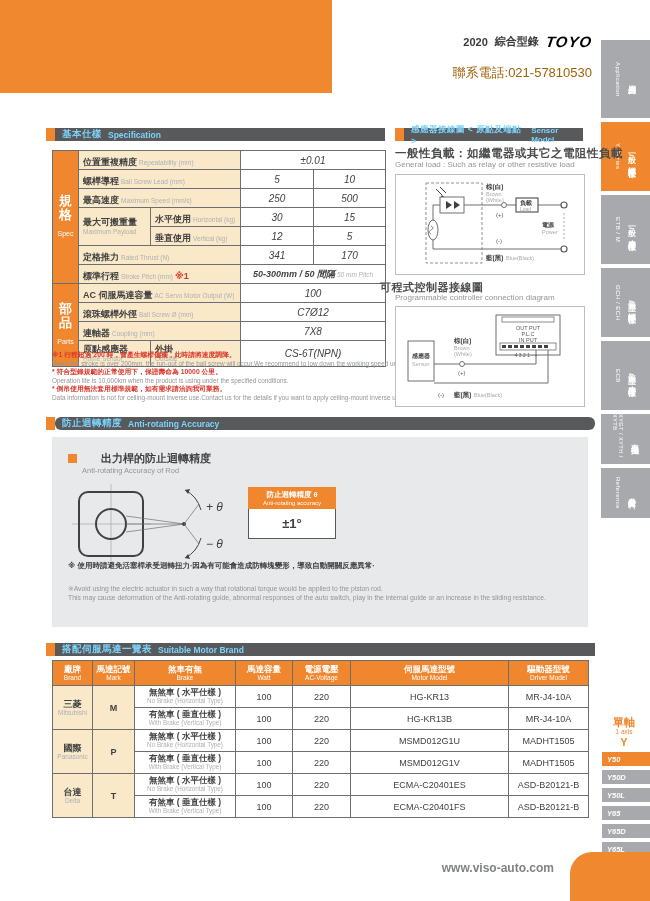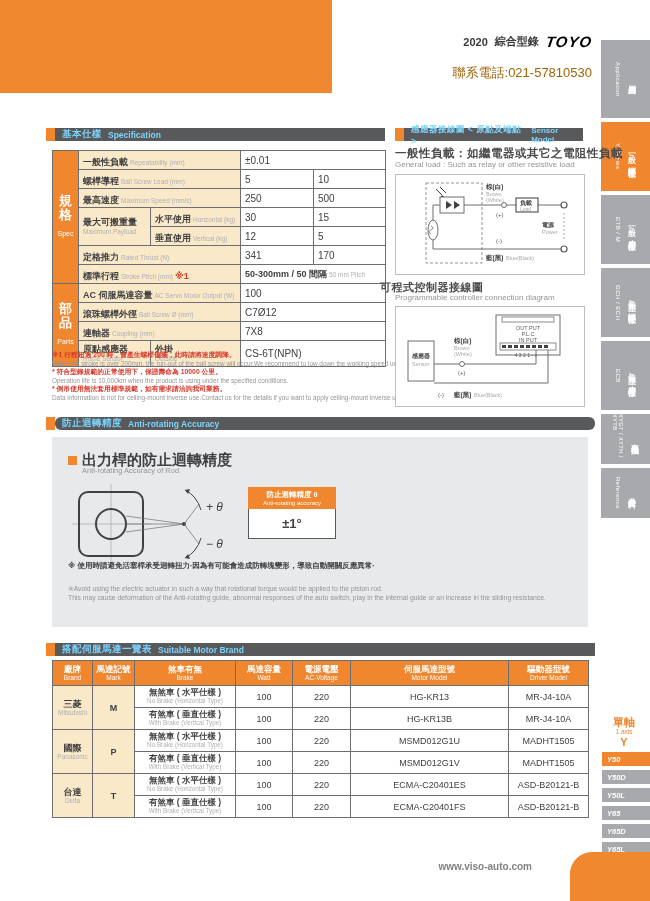--- a/index.html
+++ b/index.html
@@ -28,38 +28,38 @@
   table{border-collapse:collapse;}
   .spec-t{position:absolute;left:52px;top:150px;table-layout:fixed;}
   .spec-t td{border:1px solid #6D6E71;padding:0 4px;height:17px;vertical-align:middle;}
   .vgroup{background:#F0862E;color:#fff;text-align:center;padding:0!important;}
   .vgroup .g-zh{font-size:13px;font-weight:bold;line-height:14px;}
   .vgroup .g-en{font-size:7px;line-height:8px;}
   .lblcell{background:#FAE9C9;}
   .lbl-zh{font-size:9px;font-weight:bold;color:#414042;}
   .lbl-en{font-size:6.5px;color:#AEB0B3;margin-left:2px;}
   .red{color:#D8392B;}
-  .valcell{font-size:10px;color:#414042;background:#fff;}
+  .valcell{text-align:center;font-size:10px;color:#414042;background:#fff;font-style:italic;}
   .val-sub{font-size:6.5px;color:#AEB0B3;margin-left:2px;}
   .two-line{line-height:10px;display:block;}
   
   .fnote{left:52px;top:351px;width:545px;position:absolute;line-height:8.5px;}
   .fn-red{font-size:6.8px;font-weight:bold;color:#D8392B;}
   .fn-gray{font-size:6.4px;color:#939598;}
   
   .load-zh{left:395px;top:146px;font-size:11.5px;font-weight:bold;color:#4A4B4D;letter-spacing:.5px;}
   .load-en{left:395px;top:160px;font-size:8px;color:#939598;}
   .diagbox{border:1px solid #BCBEC0;background:#fff;position:absolute;}
   .plc-zh{left:380px;top:280px;font-size:11px;font-weight:bold;color:#4A4B4D;letter-spacing:.5px;}
   .plc-en{left:395px;top:293px;font-size:8px;color:#939598;}
   
   .panel{left:52px;top:437px;width:536px;height:190px;background:#E8E9EA;position:absolute;}
   .sub-ttl{left:68px;top:451px;position:absolute;display:flex;align-items:center;gap:5px;}
   .sub-ttl .sq{width:9px;height:9px;background:#F0862E;display:inline-block;}
-  .sub-ttl .t{font-size:15px;font-weight:bold;color:#414042;}
+  .sub-ttl .t{font-size:11px;font-weight:bold;color:#414042;margin-left:19px;}
   .sub-en{left:82px;top:466px;font-size:7.5px;color:#939598;position:absolute;}
   .acc-box{left:248px;top:487px;width:88px;position:absolute;}
   .acc-head{background:#F0862E;color:#fff;text-align:center;padding:3px 0 2px;}
   .acc-head .a{font-size:7.5px;font-weight:bold;display:block;line-height:9px;}
   .acc-head .b{font-size:6px;display:block;line-height:8px;}
   .acc-body{background:#fff;border:1px solid #58595B;border-top:none;text-align:center;
             font-size:13px;font-weight:bold;color:#414042;padding:7px 0;}
   .anote-zh{left:68px;top:561px;position:absolute;font-size:7.5px;font-weight:bold;color:#414042;line-height:10px;}
   .anote-en{left:68px;top:584px;position:absolute;font-size:6.8px;color:#939598;line-height:9px;}
   
@@ -79,21 +79,21 @@
   
   .axis{left:602px;top:717px;width:44px;text-align:center;position:absolute;color:#F0862E;}
   .axis .a-zh{font-size:11px;font-weight:bold;display:block;line-height:11px;}
   .axis .a-en{font-size:6.5px;display:block;line-height:8px;}
   .axis .a-y{font-size:11px;font-weight:bold;display:block;line-height:12px;}
   .mtab{left:602px;width:48px;height:14px;background:#A7A9AC;color:#fff;font-size:7.5px;
         font-weight:bold;font-style:italic;display:flex;align-items:center;padding-left:5px;
         position:absolute;box-sizing:border-box;cursor:pointer;}
   .mtab.active{background:#F0862E;}
   
-  .site{right:118px;top:861px;font-size:10px;font-weight:bold;color:#808285;position:absolute;}
+  .site{right:96px;top:861px;font-size:12px;font-weight:bold;color:#808285;position:absolute;}
   .corner{left:570px;top:852px;width:80px;height:49px;background:#F0882F;
           border-top-left-radius:22px;position:absolute;}
   svg text{font-family:"Liberation Sans","DejaVu Sans",sans-serif;}
 </style>
 </head>
 <body>
 
 <div class="abs top-block"></div>
 
 <div class="abs cat-line">
@@ -146,21 +146,21 @@
       <col style="width:73px">
       <col style="width:72px">
     </colgroup>
   <tbody>
       <tr>
     <td class="vgroup" rowspan="7">
       <span class="g-zh two-line" style="white-space:pre-line;">規
 格</span>
       <span class="g-en">Spec</span>
     </td>
-    <td class="lblcell" colspan="2"><span class="lbl-zh">一般性負載</span><span class="lbl-en">Repeatability (mm)</span></td>
+    <td class="lblcell" colspan="2"><span class="lbl-zh">位置重複精度</span><span class="lbl-en">Repeatability (mm)</span></td>
     <td class="valcell" colspan="2">±0.01</td>
   </tr>
   <tr>
     <td class="lblcell" colspan="2"><span class="lbl-zh">螺桿導程</span><span class="lbl-en">Ball Screw Lead (mm)</span></td>
     <td class="valcell">5</td>
     <td class="valcell">10</td>
   </tr>
   <tr>
     <td class="lblcell" colspan="2"><span class="lbl-zh">最高速度</span><span class="lbl-en">Maximum Speed (mm/s)</span></td>
     <td class="valcell">250</td>

